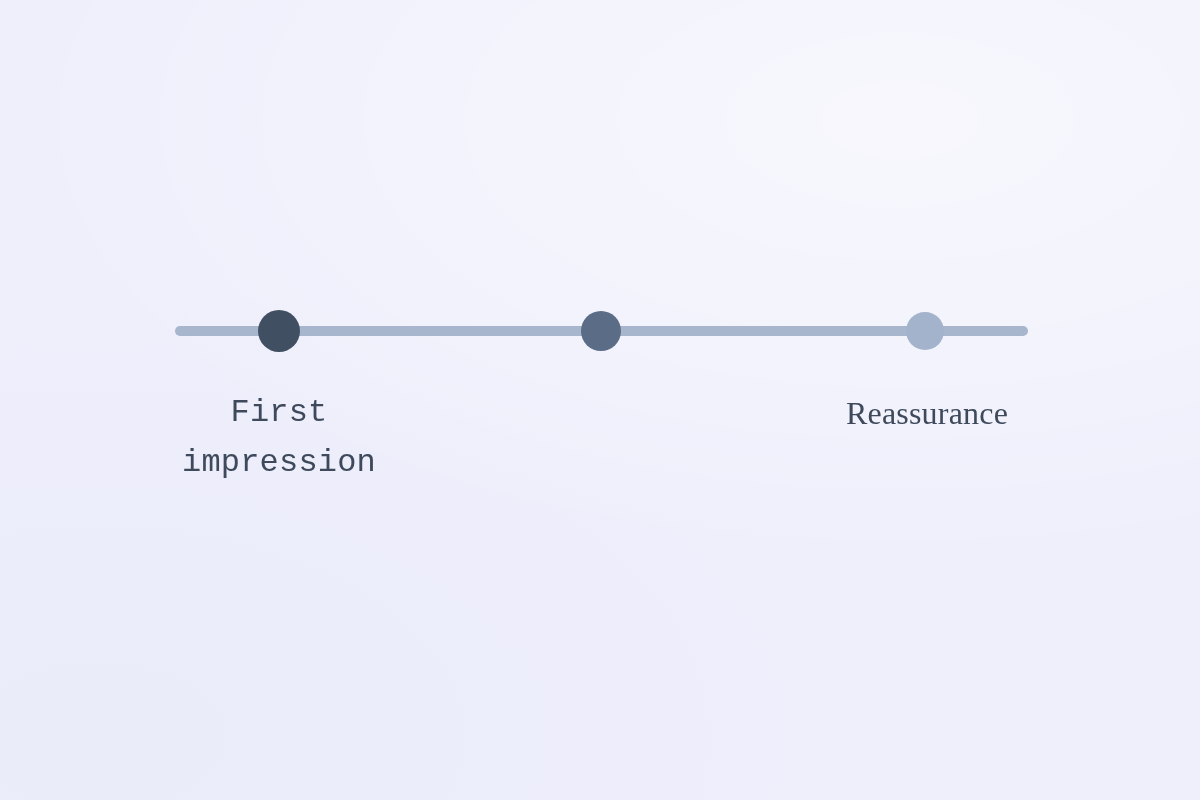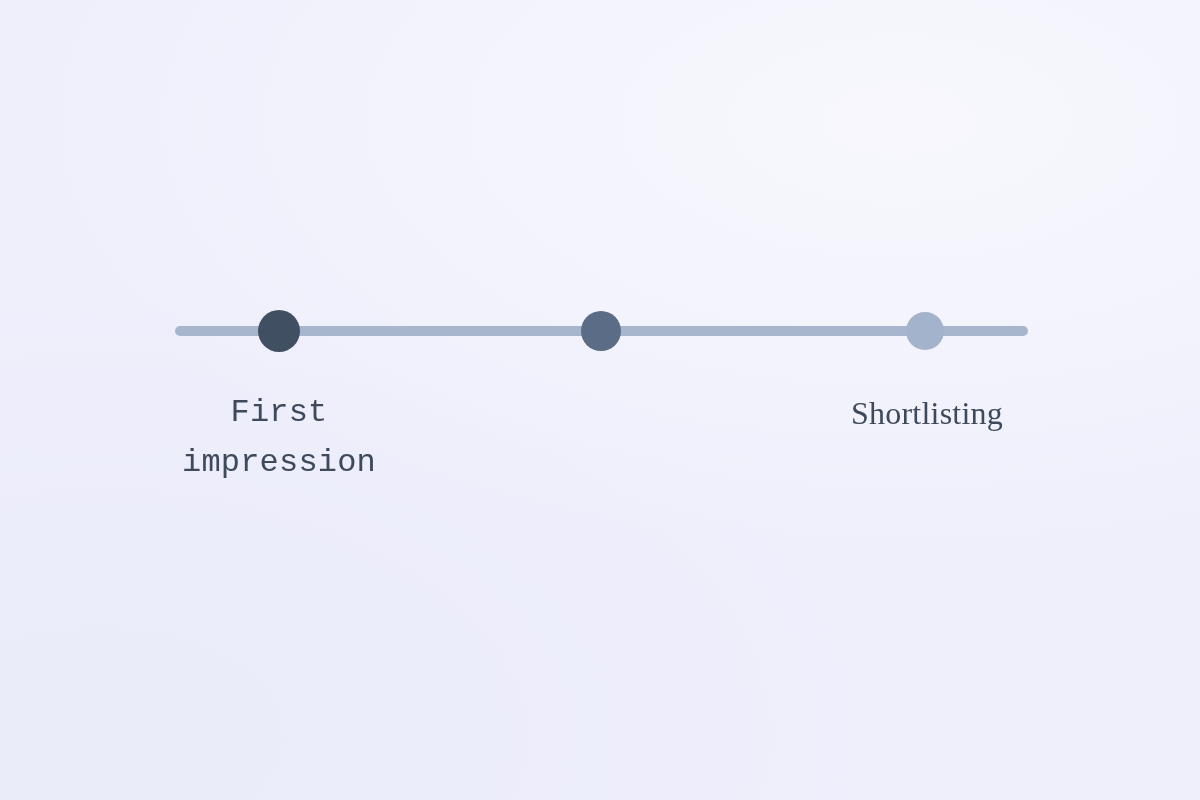--- a/index.html
+++ b/index.html
@@ -72,15 +72,15 @@
 <div class="timeline">
 
   <div class="rail" id="rail" style="left: 175px; width: 853px; height: 10px; top: 326px; background: rgb(167, 181, 205); border-radius: 5px;"></div>
 
   <div class="node" id="node-0" style="left: 279px; top: 331px; width: 42px; height: 42px; background: rgb(65, 79, 99);"></div>
   <div class="node" id="node-1" style="left: 601px; top: 331px; width: 40px; height: 40px; background: rgb(90, 108, 134);"></div>
   <div class="node" id="node-2" style="left: 925px; top: 331px; width: 38px; height: 38px; background: rgb(163, 179, 203);"></div>
 
   <div class="node-label" id="label-0" style="left: 279px; top: 388px; color: rgb(62, 74, 92); font-family: Liberation Mono, monospace;">First
 impression</div>
-  <div class="node-label" id="label-2" style="left: 927px; top: 388px; color: rgb(62, 74, 92);">Shortlisting</div>
+  <div class="node-label" id="label-2" style="left: 927px; top: 388px; color: rgb(62, 74, 92);">Reassurance</div>
 
 </div>
 
 </body></html>

